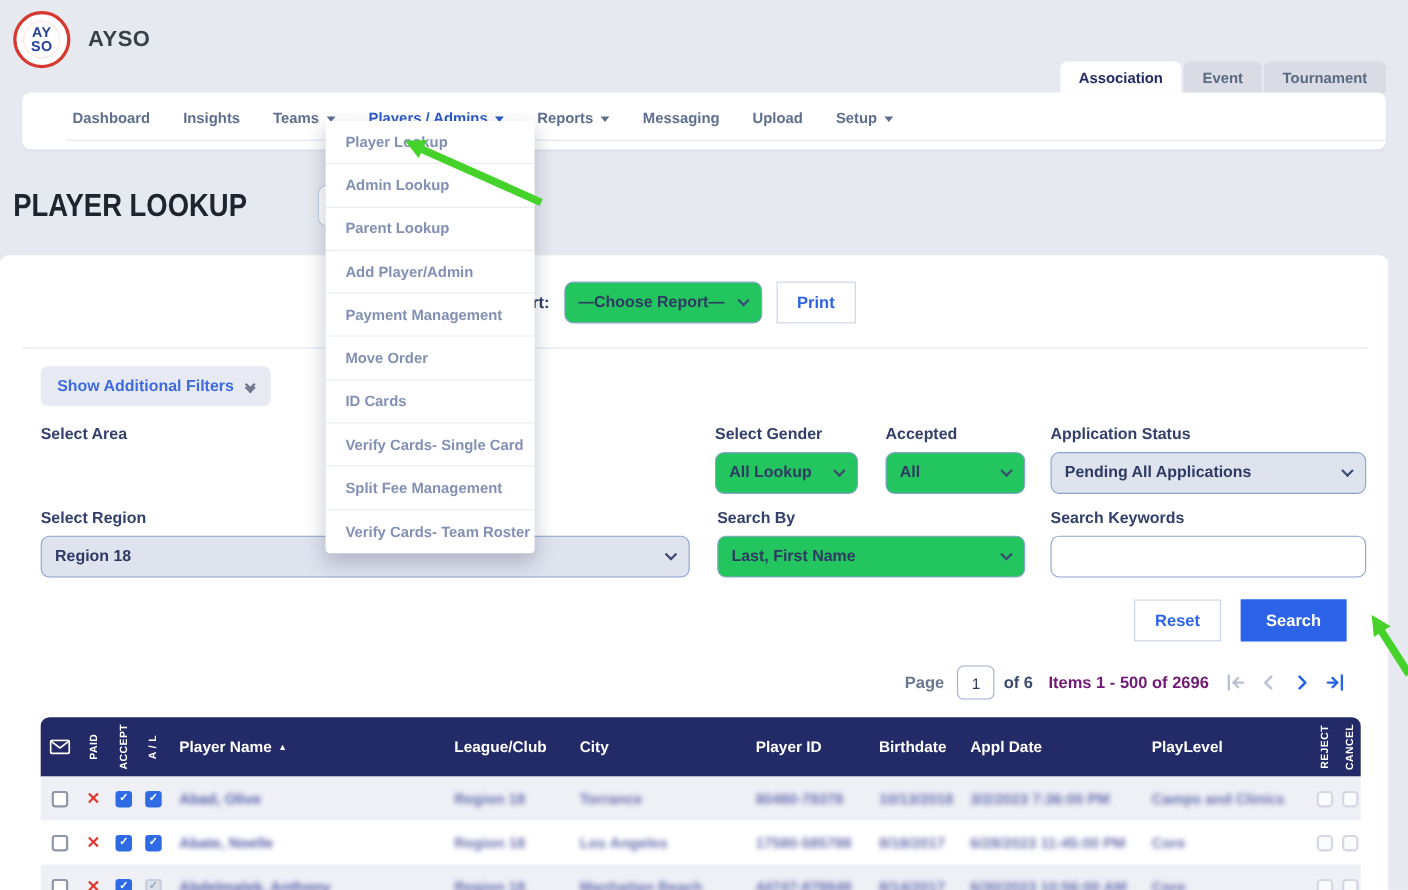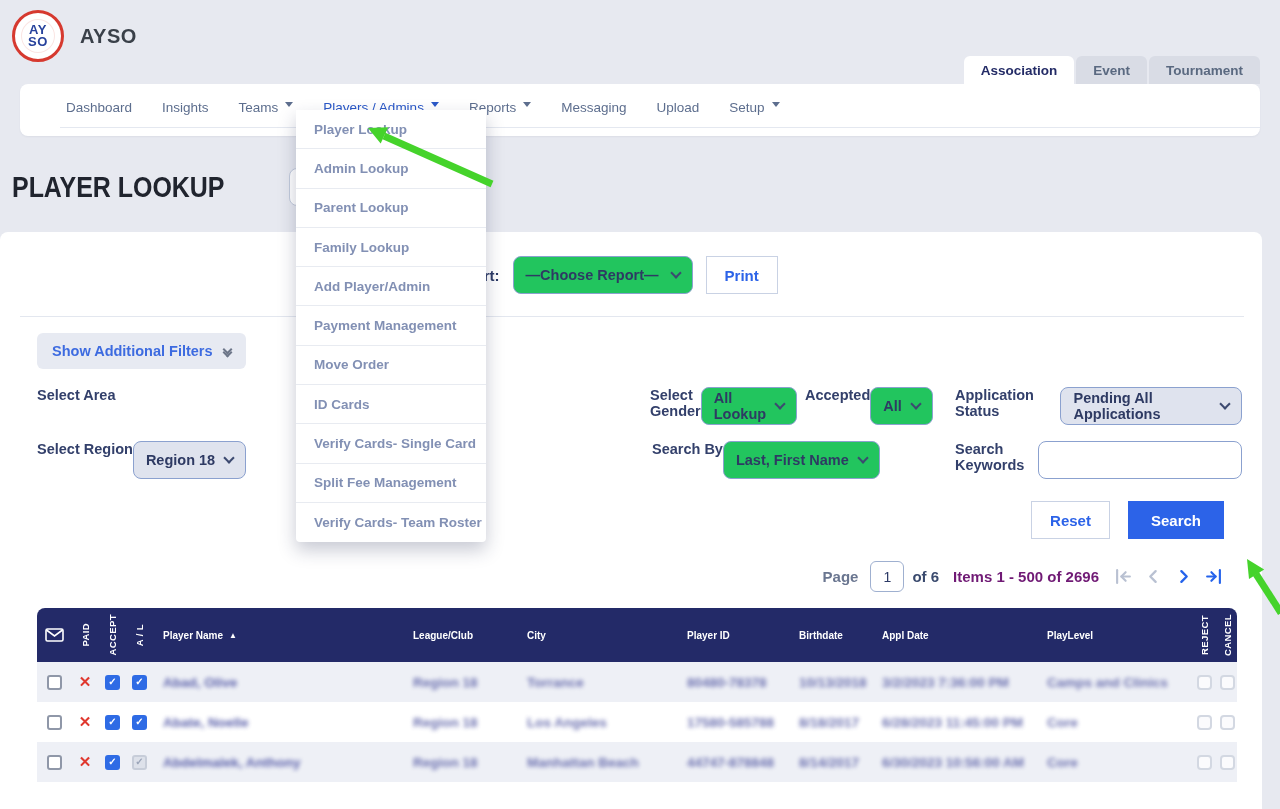--- a/index.html
+++ b/index.html
@@ -19,21 +19,21 @@
   .logo span { color:#27429c; font-weight:700; font-size:13px; line-height:12px; letter-spacing:0.5px; }
   .brand-name { font-size:20px; font-weight:700; color:#3a4049; letter-spacing:0.5px; }
   .tabs { position:absolute; right:20px; bottom:0; display:flex; gap:2px; }
   .tab { padding:7px 17px 6px; border-radius:6px 6px 0 0; background:#d9dce5; color:#5a6980;
          font-weight:700; font-size:13.5px; cursor:pointer; }
   .tab.active { background:#fff; color:#232b66; }
   
   .nav-card { margin:0 20px; background:#fff; border-radius:8px; padding-top:16px; padding-bottom:8px;
               box-shadow:0 1px 2px rgba(40,50,90,.06); }
   .nav-row { display:flex; align-items:center; gap:30px; padding:0 20px 12px 46px; }
-  .nav-item { display:flex; gap:7px; font-size:13.5px; font-weight:400;
+  .nav-item { display:flex; align-items:center; gap:7px; font-size:13.5px; font-weight:700;
               color:#5d6e8e; cursor:pointer; white-space:nowrap; }
   .nav-item.active { color:#2b59c8; }
   .caret { width:0; height:0; border-left:4px solid transparent; border-right:4px solid transparent;
            border-top:5px solid currentColor; margin-top:2px; }
   .nav-underline { height:1px; background:#e4e8f0; margin:0 0 0 40px; }
   
   .title-row { display:flex; align-items:center; gap:16px; padding:32px 0 26px 12px; }
   .page-title { font-size:29px; font-weight:800; color:#20242e; transform:scaleX(0.86);
                 transform-origin:left center; white-space:nowrap; letter-spacing:0; }
   .season-select { width:150px; height:38px; background:#fff; border:1px solid #c3cbdc; border-radius:8px;
@@ -56,21 +56,21 @@
   .btn-primary { background:#2c63e8; border:1px solid #2c63e8; color:#fff; padding:13px 22px; }
   .divider { height:1px; background:#e3e7ef; margin:0 18px 0 20px; }
   .show-filters { margin:16px 0 0 37px; display:inline-flex; align-items:center; gap:11px;
                   background:#e7eaf2; border:none; border-radius:6px; padding:10px 15px;
                   color:#3d6be0; font-weight:700; font-size:14.5px; cursor:pointer; }
   .dblchev { display:flex; flex-direction:column; gap:0; }
   .dblchev i { width:7px; height:7px; border-right:2.2px solid #6d7689; border-bottom:2.2px solid #6d7689;
                transform:rotate(45deg); display:block; }
   .dblchev i:last-child { margin-top:-4px; }
   .filter-row { display:flex; padding-left:37px; margin-top:18px; }
-  .fgroup { display:flex; flex-direction:row; }
+  .fgroup { display:flex; flex-direction:column; }
   .flabel { font-size:14.5px; font-weight:700; color:#33406b; margin-bottom:8px; }
   .w-area { width:590px; margin-right:23px; }
   .w-gender { width:130px; margin-right:25px; }
   .w-accepted { width:127px; margin-right:23px; }
   .w-appstatus { width:287px; }
   .w-region { width:590px; margin-right:25px; }
   .w-searchby { width:280px; margin-right:23px; }
   .w-keywords { width:287px; }
   .text-input { height:38px; border:1px solid #8ba1cf; border-radius:8px; padding:0 12px; font-size:14.5px;
                 color:#2e3a63; font-family:"Liberation Sans",sans-serif; outline:none; width:100%; }
@@ -83,21 +83,21 @@
   .pg-of { font-size:15px; color:#3a4a6e; font-weight:700; margin:0 14px 0 8px; }
   .pg-items { font-size:15px; color:#701a75; font-weight:600; margin-right:16px; }
   .pg-icons { display:flex; align-items:center; gap:13px; }
   .pg-icon { width:17px; height:17px; cursor:pointer; display:flex; }
   .pg-icon svg { width:17px; height:17px; }
   
   .table { margin:16px 0 0 37px; width:1200px; font-size:13.5px; }
   .thead { display:flex; align-items:center; background:#232a68; border-radius:8px 8px 0 0;
            height:54px; color:#fff; }
   .th { display:flex; align-items:center; height:100%; }
-  .th .hlabel { font-size:10px; font-weight:700; }
+  .th .hlabel { font-size:14px; font-weight:700; }
   .vlabel { writing-mode:vertical-rl; transform:rotate(180deg); font-size:9.5px; font-weight:700;
             letter-spacing:0.4px; margin:0 auto; }
   .sort { font-size:8px; margin-left:6px; }
   .trow { display:flex; align-items:center; height:40px; background:#fff; }
   .trow.alt { background:#eef0f6; }
   .td { display:flex; align-items:center; height:100%; }
   .col-email { width:34px; justify-content:center; }
   .col-paid { width:28px; justify-content:center; }
   .col-accept { width:27px; justify-content:center; }
   .col-al { width:27px; justify-content:center; }
@@ -467,21 +467,20 @@
           </div>
         </div>
       </div>
   </div>
 </div>
 
 <div class="menu">
     <div class="menu-item">Player Lookup</div>
     <div class="menu-item">Admin Lookup</div>
     <div class="menu-item">Parent Lookup</div>
-    <div class="menu-item">Family Lookup</div>
     <div class="menu-item">Add Player/Admin</div>
     <div class="menu-item">Payment Management</div>
     <div class="menu-item">Move Order</div>
     <div class="menu-item">ID Cards</div>
     <div class="menu-item">Verify Cards- Single Card</div>
     <div class="menu-item">Split Fee Management</div>
     <div class="menu-item">Verify Cards- Team Roster</div>
   </div>
 
 <svg class="overlay">

